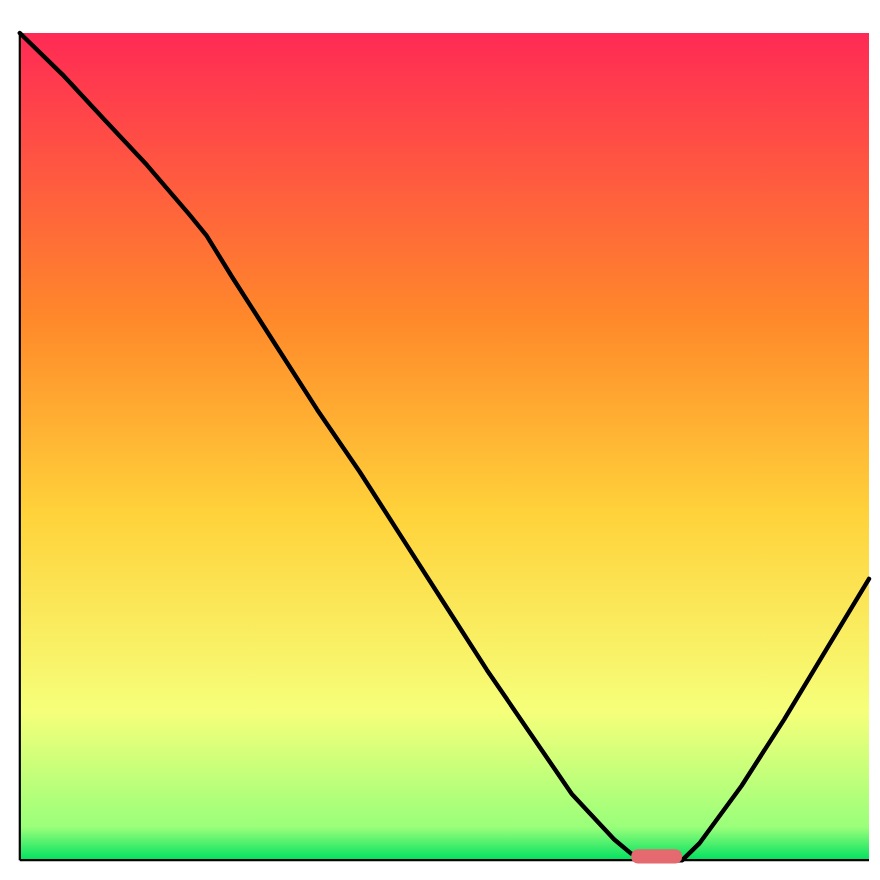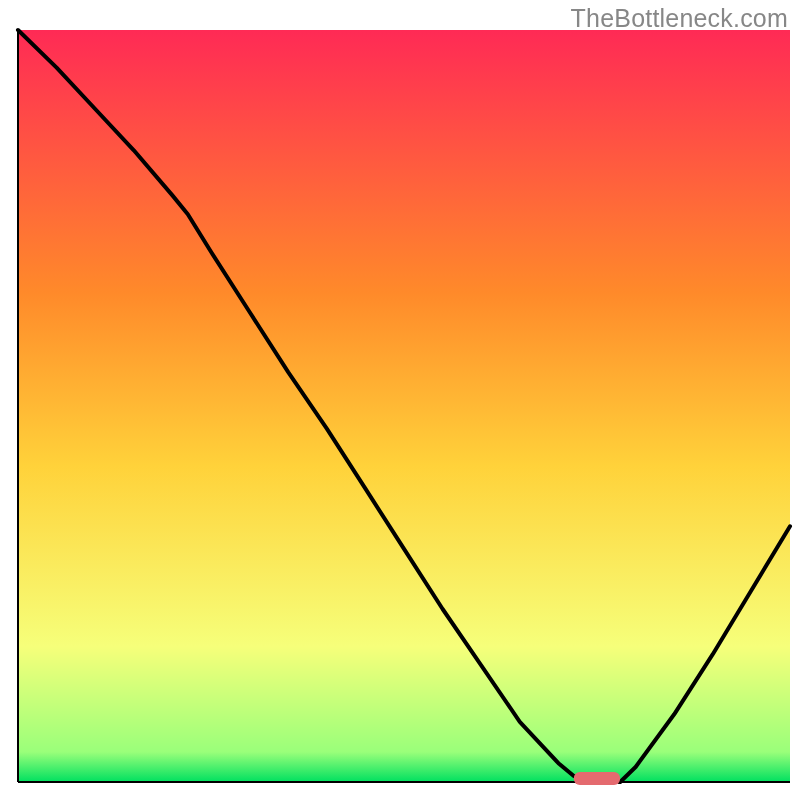--- a/index.html
+++ b/index.html
@@ -30,21 +30,20 @@
     top: 0;
     width: 800px;
     height: 800px;
     display: block;
   }
 </style>
 </head>
 <body>
 
 <div class="stage">
-  <div class="watermark">TheBottleneck.com</div>
 
   <svg class="plot" viewBox="0 0 800 800">
     <defs>
       <linearGradient id="bg-grad" x1="0" y1="0" x2="0" y2="1">
         <stop id="g0" offset="0%" stop-color="#ff2a55"></stop>
         <stop id="g1" offset="35%" stop-color="#ff8a2a"></stop>
         <stop id="g2" offset="58%" stop-color="#ffd23a"></stop>
         <stop id="g3" offset="82%" stop-color="#f6ff7a"></stop>
         <stop id="g4" offset="96%" stop-color="#9aff7a"></stop>
         <stop id="g5" offset="100%" stop-color="#00e060"></stop>

